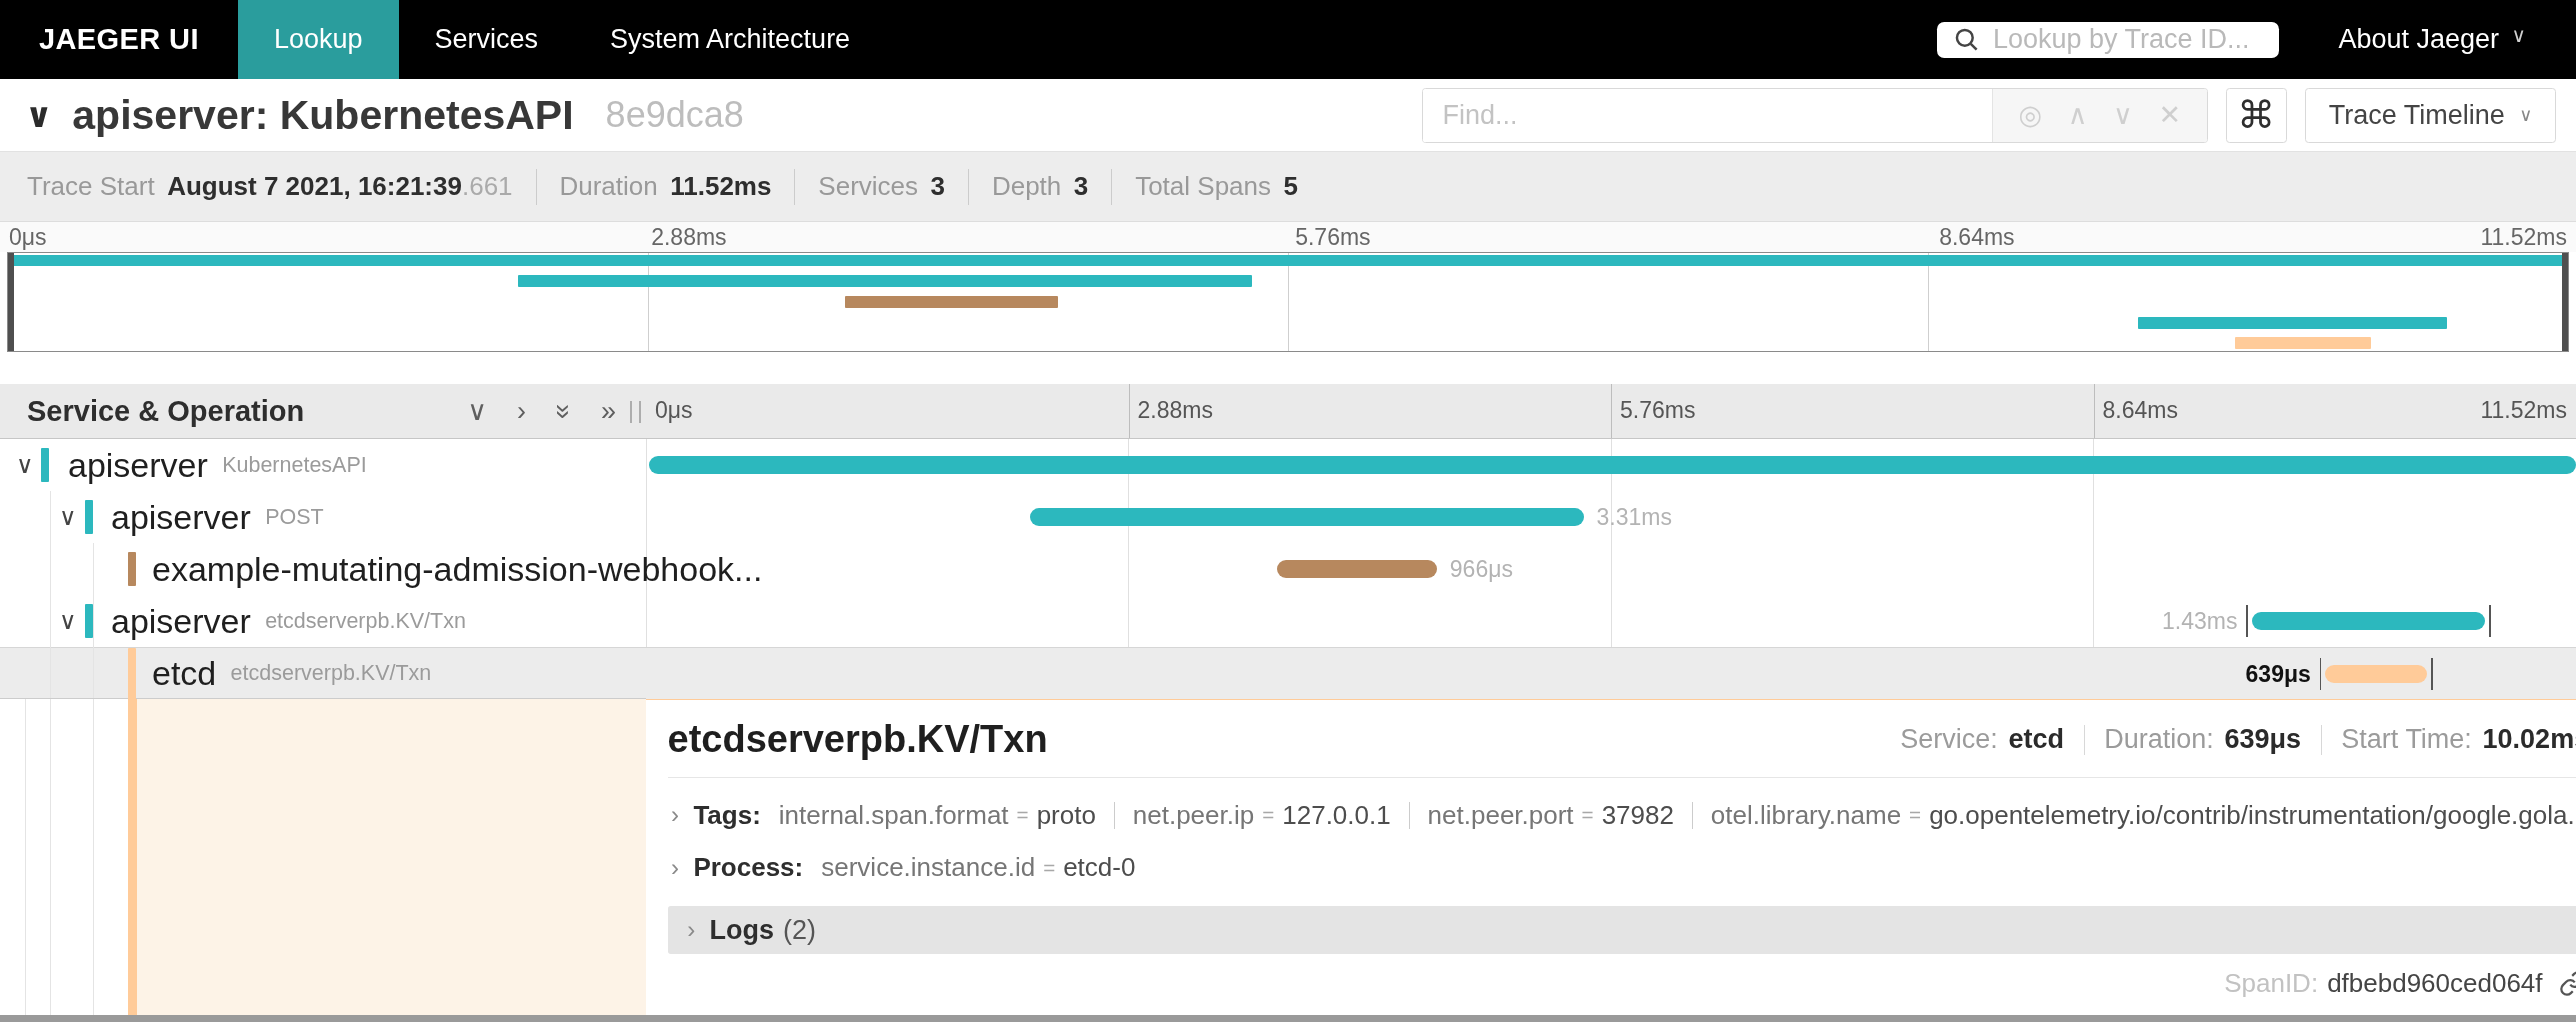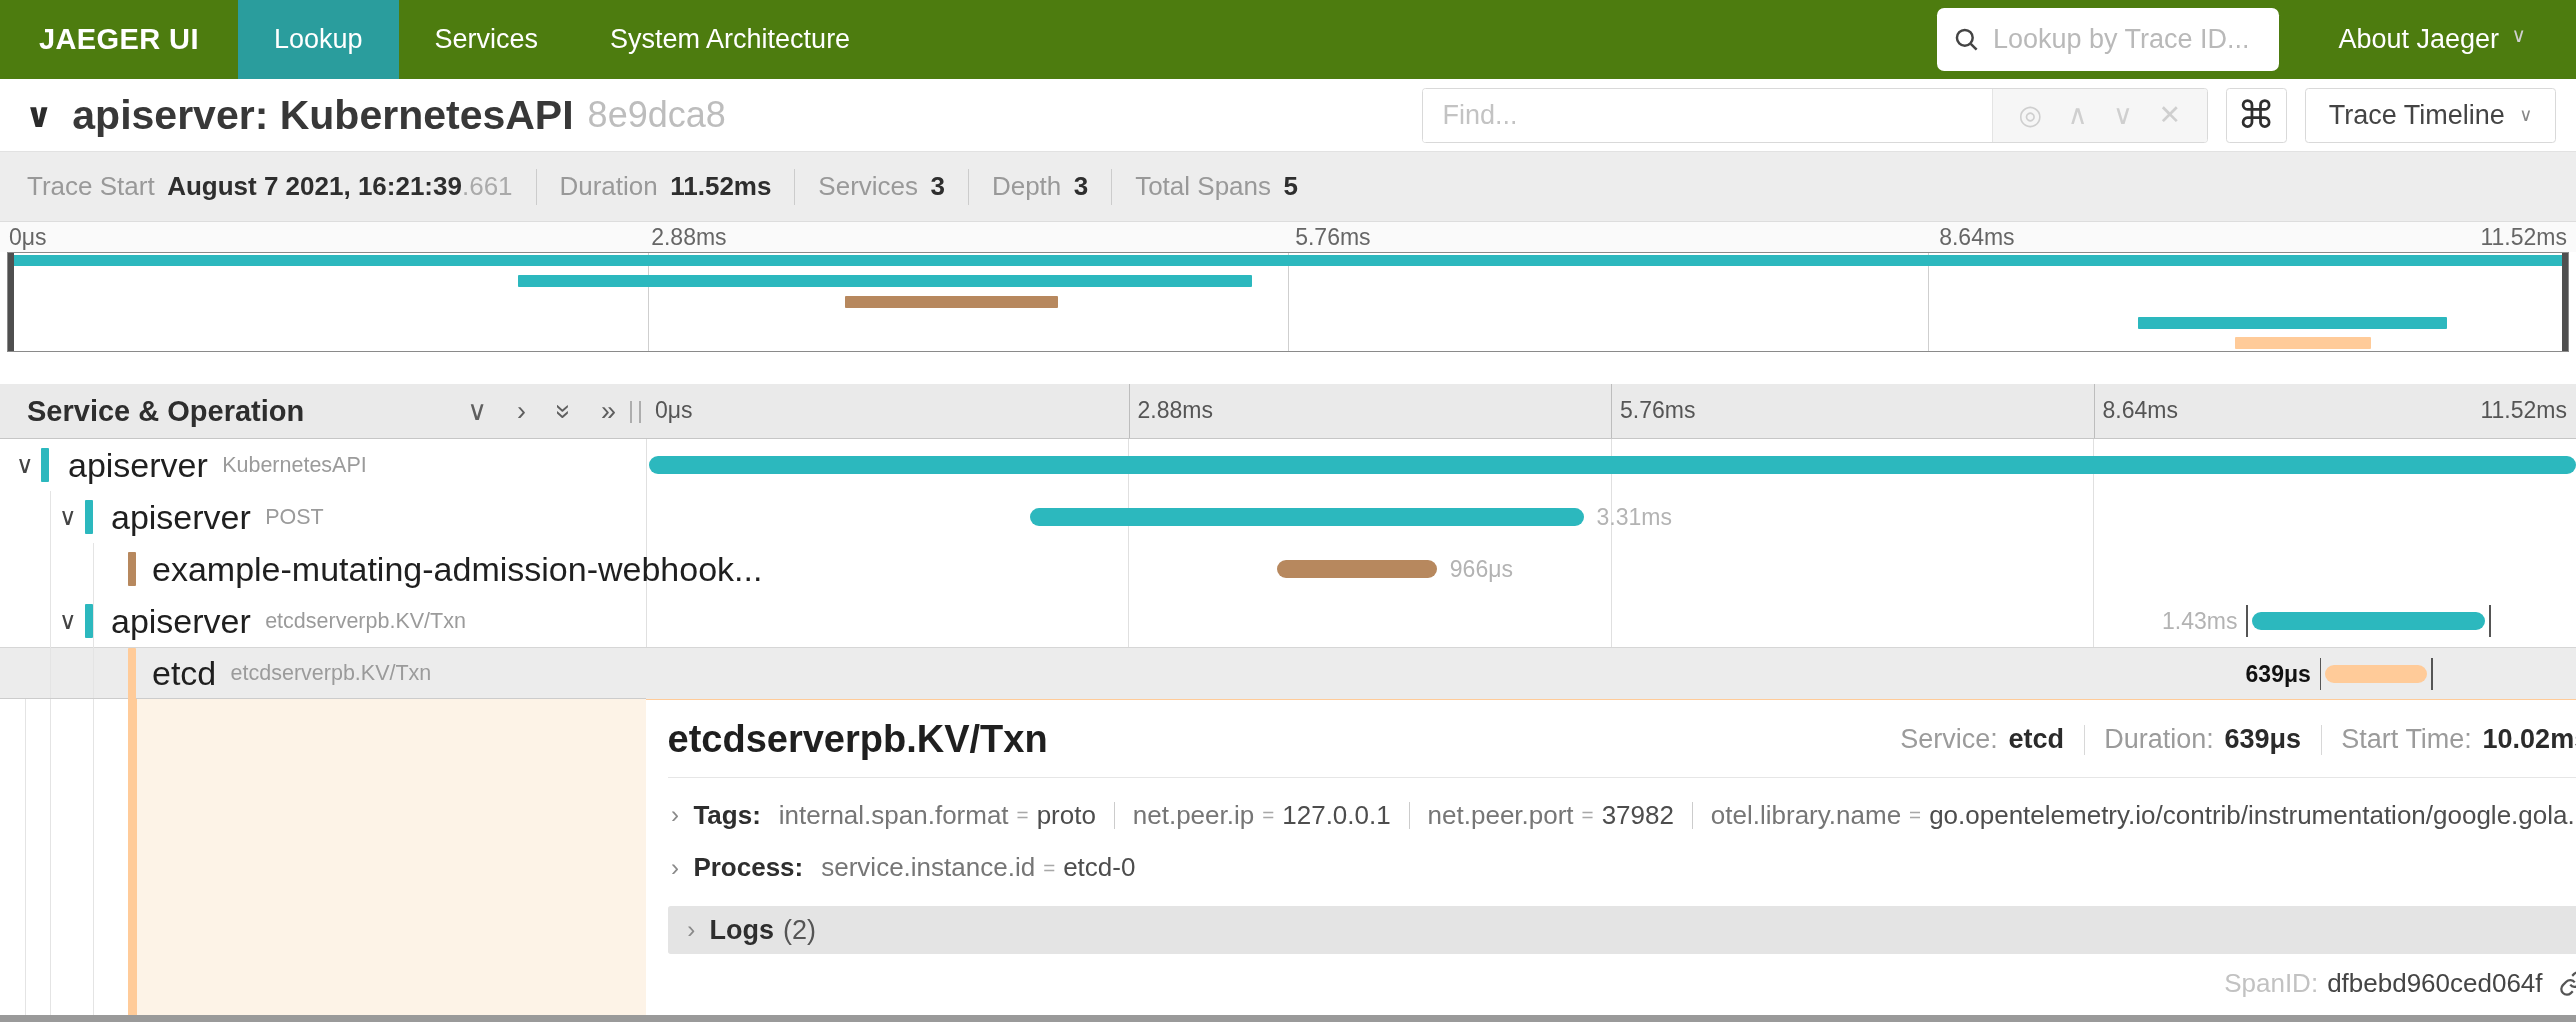--- a/index.html
+++ b/index.html
@@ -1,37 +1,37 @@
 <!DOCTYPE html>
 <html style="font-size:14.3px"><head>
 <meta charset="utf-8">
 <style>
   * { margin:0; padding:0; box-sizing:border-box; }
   html,body { width:2576px; height:1023px; }
   body { font-family:"Liberation Sans","DejaVu Sans",sans-serif; background:#fff; overflow:hidden; }
   .app { width:2576px; height:1023px; display:flex; flex-direction:column; position:relative; }
 
   
-  .navbar { height:79px; background:#4d7c0f; color:#fff; display:flex; align-items:stretch; flex:0 0 auto; }
+  .navbar { height:79px; background:#000000; color:#fff; display:flex; align-items:stretch; flex:0 0 auto; }
   .brand { font-size:29px; font-weight:bold; line-height:79px; padding:0 39px 0 39px; letter-spacing:0.4px; }
   .nav-item { font-size:27px; line-height:79px; padding:0 36px; cursor:pointer; }
   .nav-item.active { background:#2a9d9d; }
   .nav-spacer { flex:1; }
-  .nav-lookup { align-self:center; width:342px; height:63px; background:#fff; border-radius:7.2px; display:flex; align-items:center; padding:0 16px; margin-right:59px; }
+  .nav-lookup { align-self:center; width:342px; height:36px; background:#fff; border-radius:7.2px; display:flex; align-items:center; padding:0 16px; margin-right:59px; }
   .nav-lookup svg { width:27px; height:27px; stroke:#444; fill:none; stroke-width:2.2; flex:0 0 auto; }
   .nav-lookup input { border:0; outline:none; font-size:27px; margin-left:12.5px; width:100%; color:#333; font-family:inherit; }
   .nav-lookup input::placeholder { color:#b9b9b9; }
   .nav-about { align-self:center; font-size:27px; margin-right:50px; display:flex; align-items:flex-start; cursor:pointer; }
   .nav-about .chev { font-size:19.7px; color:#cfcfcf; margin-left:12.5px; }
 
   
   .trace-header { height:73px; background:#fff; border-bottom:0.9px solid #e2e2e2; display:flex; align-items:center; flex:0 0 auto; }
   .th-chevron { font-size:34px; font-weight:bold; color:#2b2b2b; margin-left:25px; cursor:pointer; }
   .th-title { font-size:41px; font-weight:bold; color:#383838; margin-left:19.7px; white-space:nowrap; }
-  .th-traceid { font-size:36px; font-weight:normal; color:#bdbdbd; margin-left:14px; }
+  .th-traceid { font-size:36px; font-weight:normal; color:#bdbdbd; margin-left:32px; }
   .th-right { margin-left:auto; display:flex; align-items:center; margin-right:19.7px; }
   .find-group { display:flex; height:55px; border:0.9px solid #d9d9d9; border-radius:3.6px; overflow:hidden; background:#fff; }
   .find-group input { width:569px; border:0; outline:none; font-size:27px; padding:0 19.7px; color:#444; font-family:inherit; }
   .find-group input::placeholder { color:#c3c3c3; }
   .find-suffix { width:215px; background:#f6f6f6; border-left:0.9px solid #e4e4e4; display:flex; align-items:center; justify-content:space-evenly; color:#cfcfcf; font-size:27px; }
   .find-suffix span { cursor:pointer; }
   .kbd-btn { width:61px; height:55px; border:0.9px solid #d9d9d9; border-radius:3.6px; background:#fff; font-size:38px; color:#2f2f2f; display:flex; align-items:center; justify-content:center; margin-left:18px; cursor:pointer; font-family:"DejaVu Sans",sans-serif; }
   .view-btn { height:55px; border:0.9px solid #d9d9d9; border-radius:3.6px; background:#fff; font-size:27px; color:#444; display:flex; align-items:center; padding:0 23px; margin-left:18px; cursor:pointer; }
   .view-btn .chev { font-size:18px; color:#888; margin-left:14.3px; }
 

